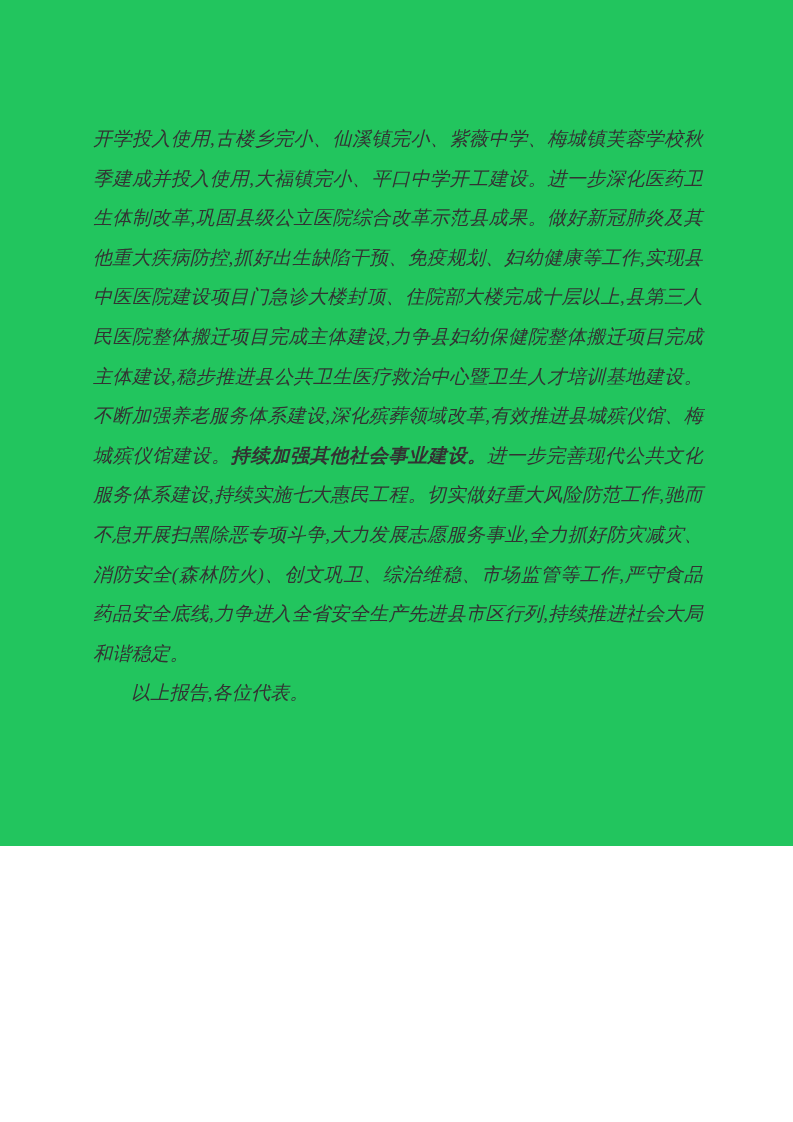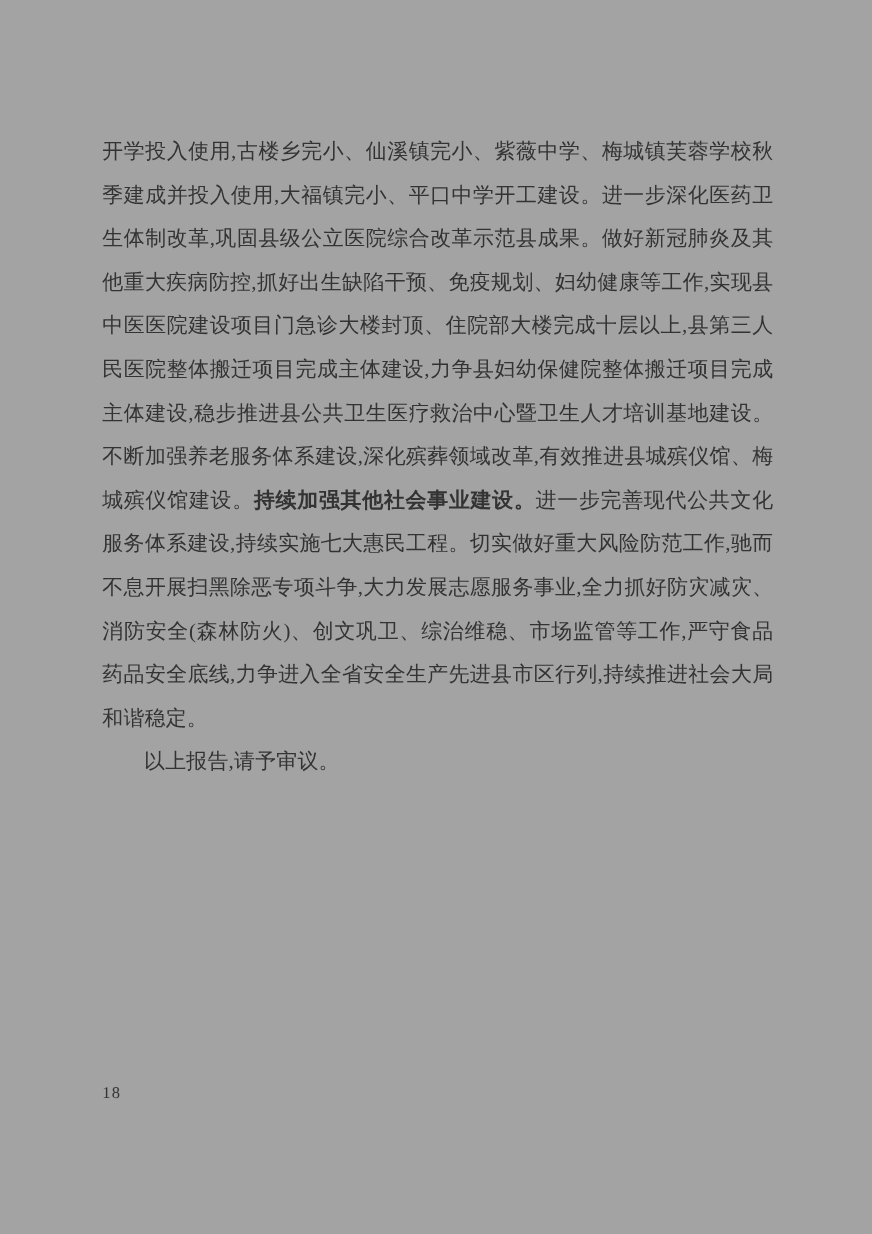--- a/index.html
+++ b/index.html
@@ -3,25 +3,26 @@
 <meta charset="utf-8">
 <style>
   html, body {
     margin: 0;
     padding: 0;
     background: #ffffff;
   }
   .page {
     position: relative;
     width: 793px;
-    height: 1122px;
-    background: #a3a3a3;
+    height: 846px;
+    background: #22c55e;
     overflow: hidden;
     font-family: "Liberation Serif", "DejaVu Serif", serif;
     color: #333333;
+    font-style: italic;
   }
   .text-block {
     position: absolute;
     left: 93px;
     top: 119px;
     width: 610px;
   }
   .para {
     margin: 0;
     font-size: 19px;
@@ -48,18 +49,18 @@
 </style>
 </head>
 <body>
 
 <div class="page">
   <div class="text-block">
 
     <p class="para"><span>开学投入使用,古楼乡完小、仙溪镇完小、紫薇中学、梅城镇芙蓉学校秋季建成并投入使用,大福镇完小、平口中学开工建设。进一步深化医药卫生体制改革,巩固县级公立医院综合改革示范县成果。做好新冠肺炎及其他重大疾病防控,抓好出生缺陷干预、免疫规划、妇幼健康等工作,实现县中医医院建设项目门急诊大楼封顶、住院部大楼完成十层以上,县第三人民医院整体搬迁项目完成主体建设,力争县妇幼保健院整体搬迁项目完成主体建设,稳步推进县公共卫生医疗救治中心暨卫生人才培训基地建设。不断加强养老服务体系建设,深化殡葬领域改革,有效推进县城殡仪馆、梅城殡仪馆建设。</span><span class="seg-bold">持续加强其他社会事业建设。</span><span>进一步完善现代公共文化服务体系建设,持续实施七大惠民工程。切实做好重大风险防范工作,驰而不息开展扫黑除恶专项斗争,大力发展志愿服务事业,全力抓好防灾减灾、消防安全(森林防火)、创文巩卫、综治维稳、市场监管等工作,严守食品药品安全底线,力争进入全省安全生产先进县市区行列,持续推进社会大局和谐稳定。</span></p>
 
 
-    <p class="para indent"><span>以上报告,请予审议。</span></p>
+    <p class="para indent"><span>以上报告,各位代表。</span></p>
 
   </div>
 
   <div class="page-number">18</div>
 </div>
 
 </body></html>

